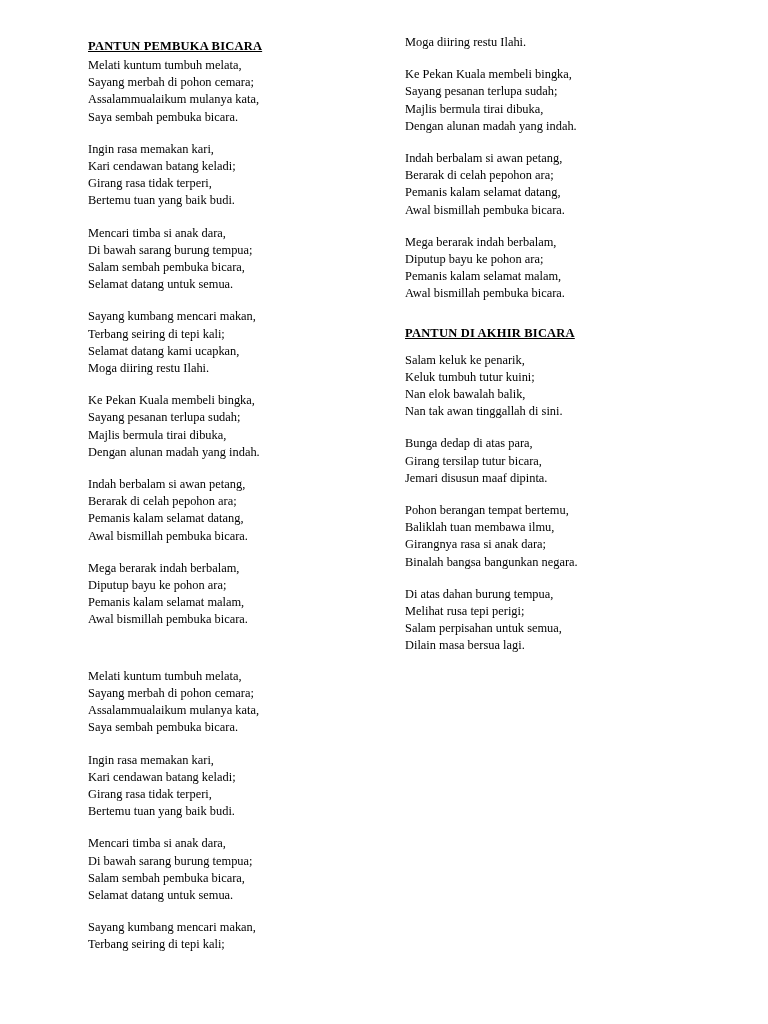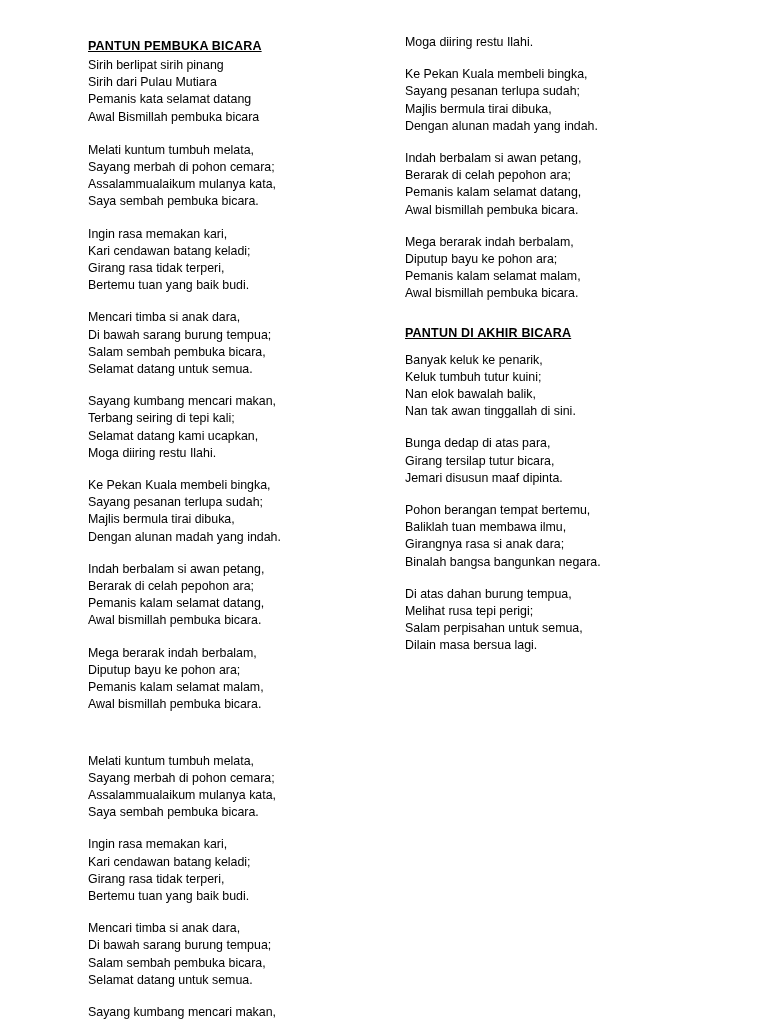--- a/index.html
+++ b/index.html
@@ -13,20 +13,21 @@
     font-family: "Liberation Sans", sans-serif;
     color: #000000;
     overflow: hidden;
   }
   .page {
     position: relative;
     width: 768px;
     height: 934px;
     box-sizing: border-box;
     padding: 30px 40px 20px 40px;
+    font-family: Liberation Serif, serif;
   }
   .columns {
     display: flex;
     flex-direction: row;
     align-items: flex-start;
     gap: 0px;
   }
   .col {
     box-sizing: border-box;
   }
@@ -73,26 +74,20 @@
 </head>
 <body>
 
 <div class="page">
   <div class="columns">
 
     <div class="col col-left">
 
       <div class="heading">PANTUN PEMBUKA BICARA</div>
 
-      <div class="stanza first-stanza">
-        <div class="line">Sirih berlipat sirih pinang</div>
-        <div class="line">Sirih dari Pulau Mutiara</div>
-        <div class="line">Pemanis kata selamat datang</div>
-        <div class="line">Awal Bismillah pembuka bicara</div>
-      </div>
 
       <div class="stanza">
         <div class="line">Melati kuntum tumbuh melata,</div>
         <div class="line">Sayang merbah di pohon cemara;</div>
         <div class="line">Assalammualaikum mulanya kata,</div>
         <div class="line">Saya sembah pembuka bicara.</div>
       </div>
 
       <div class="stanza">
         <div class="line">Ingin rasa memakan kari,</div>
@@ -190,21 +185,21 @@
       <div class="stanza">
         <div class="line">Mega berarak indah berbalam,</div>
         <div class="line">Diputup bayu ke pohon ara;</div>
         <div class="line">Pemanis kalam selamat malam,</div>
         <div class="line">Awal bismillah pembuka bicara.</div>
       </div>
 
       <div class="heading heading-block">PANTUN DI AKHIR BICARA</div>
 
       <div class="stanza">
-        <div class="line">Banyak keluk ke penarik,</div>
+        <div class="line">Salam keluk ke penarik,</div>
         <div class="line">Keluk tumbuh tutur kuini;</div>
         <div class="line">Nan elok bawalah balik,</div>
         <div class="line">Nan tak awan tinggallah di sini.</div>
       </div>
 
       <div class="stanza">
         <div class="line">Bunga dedap di atas para,</div>
         <div class="line">Girang tersilap tutur bicara,</div>
         <div class="line">Jemari disusun maaf dipinta.</div>
       </div>

